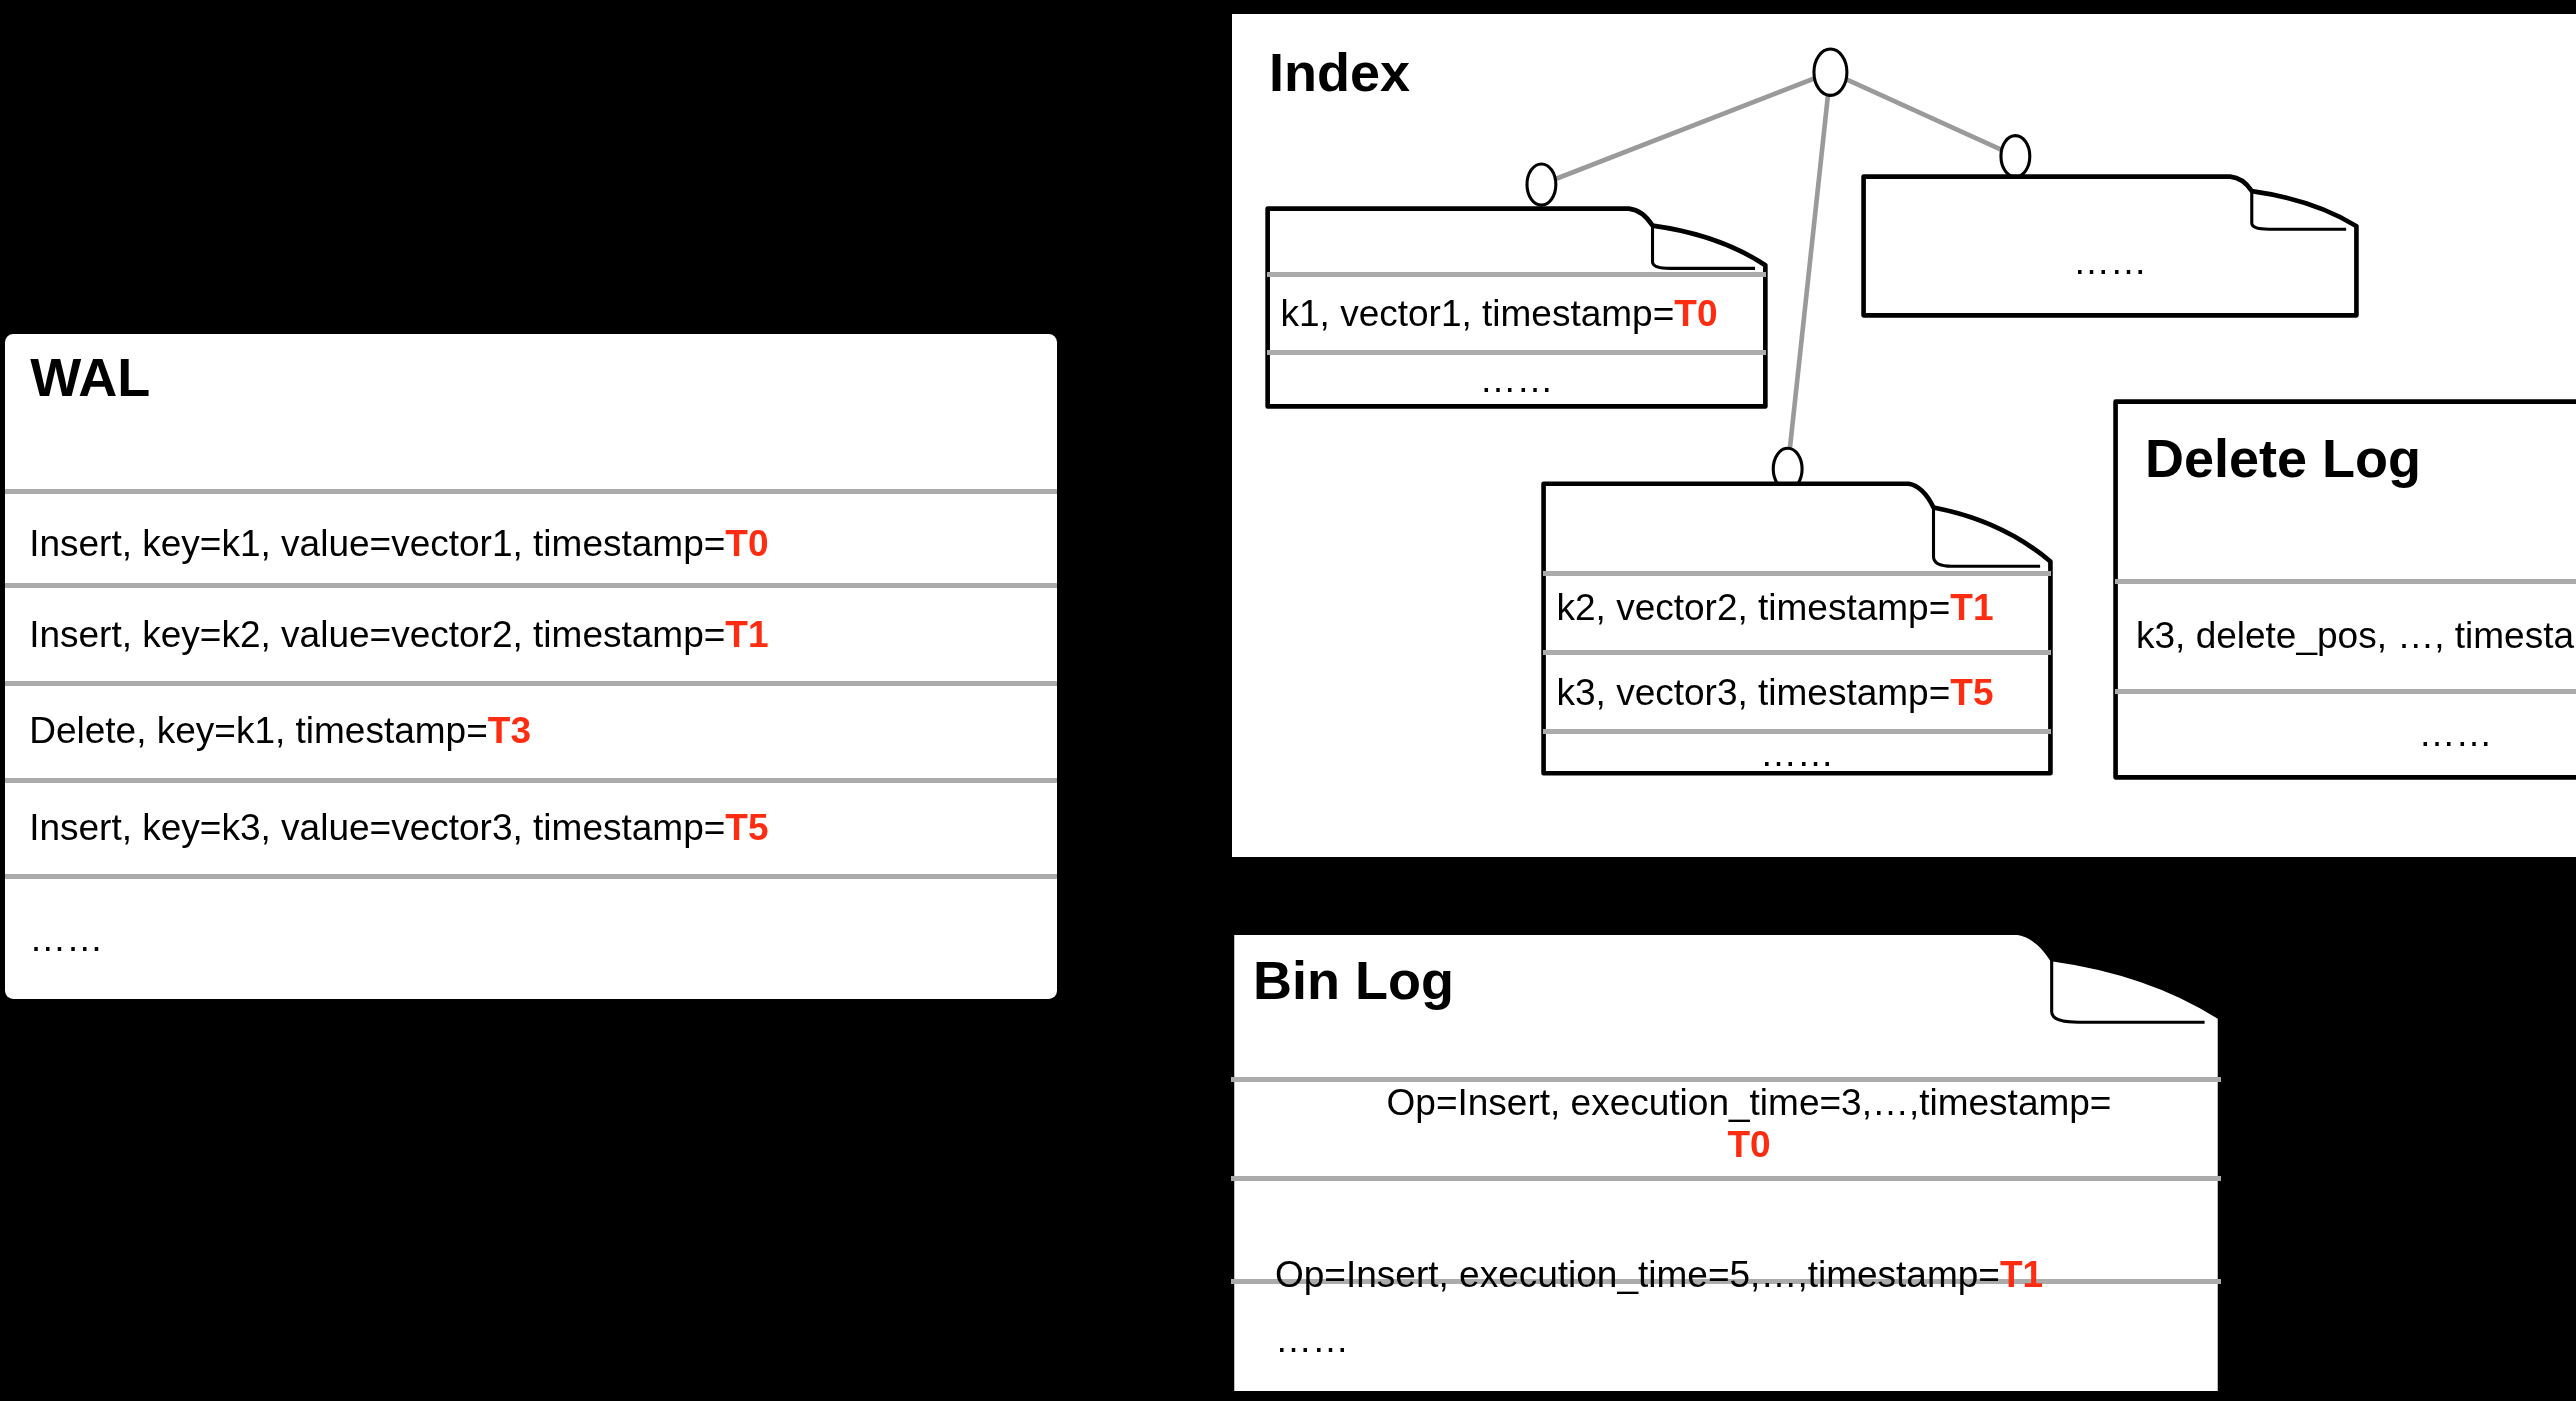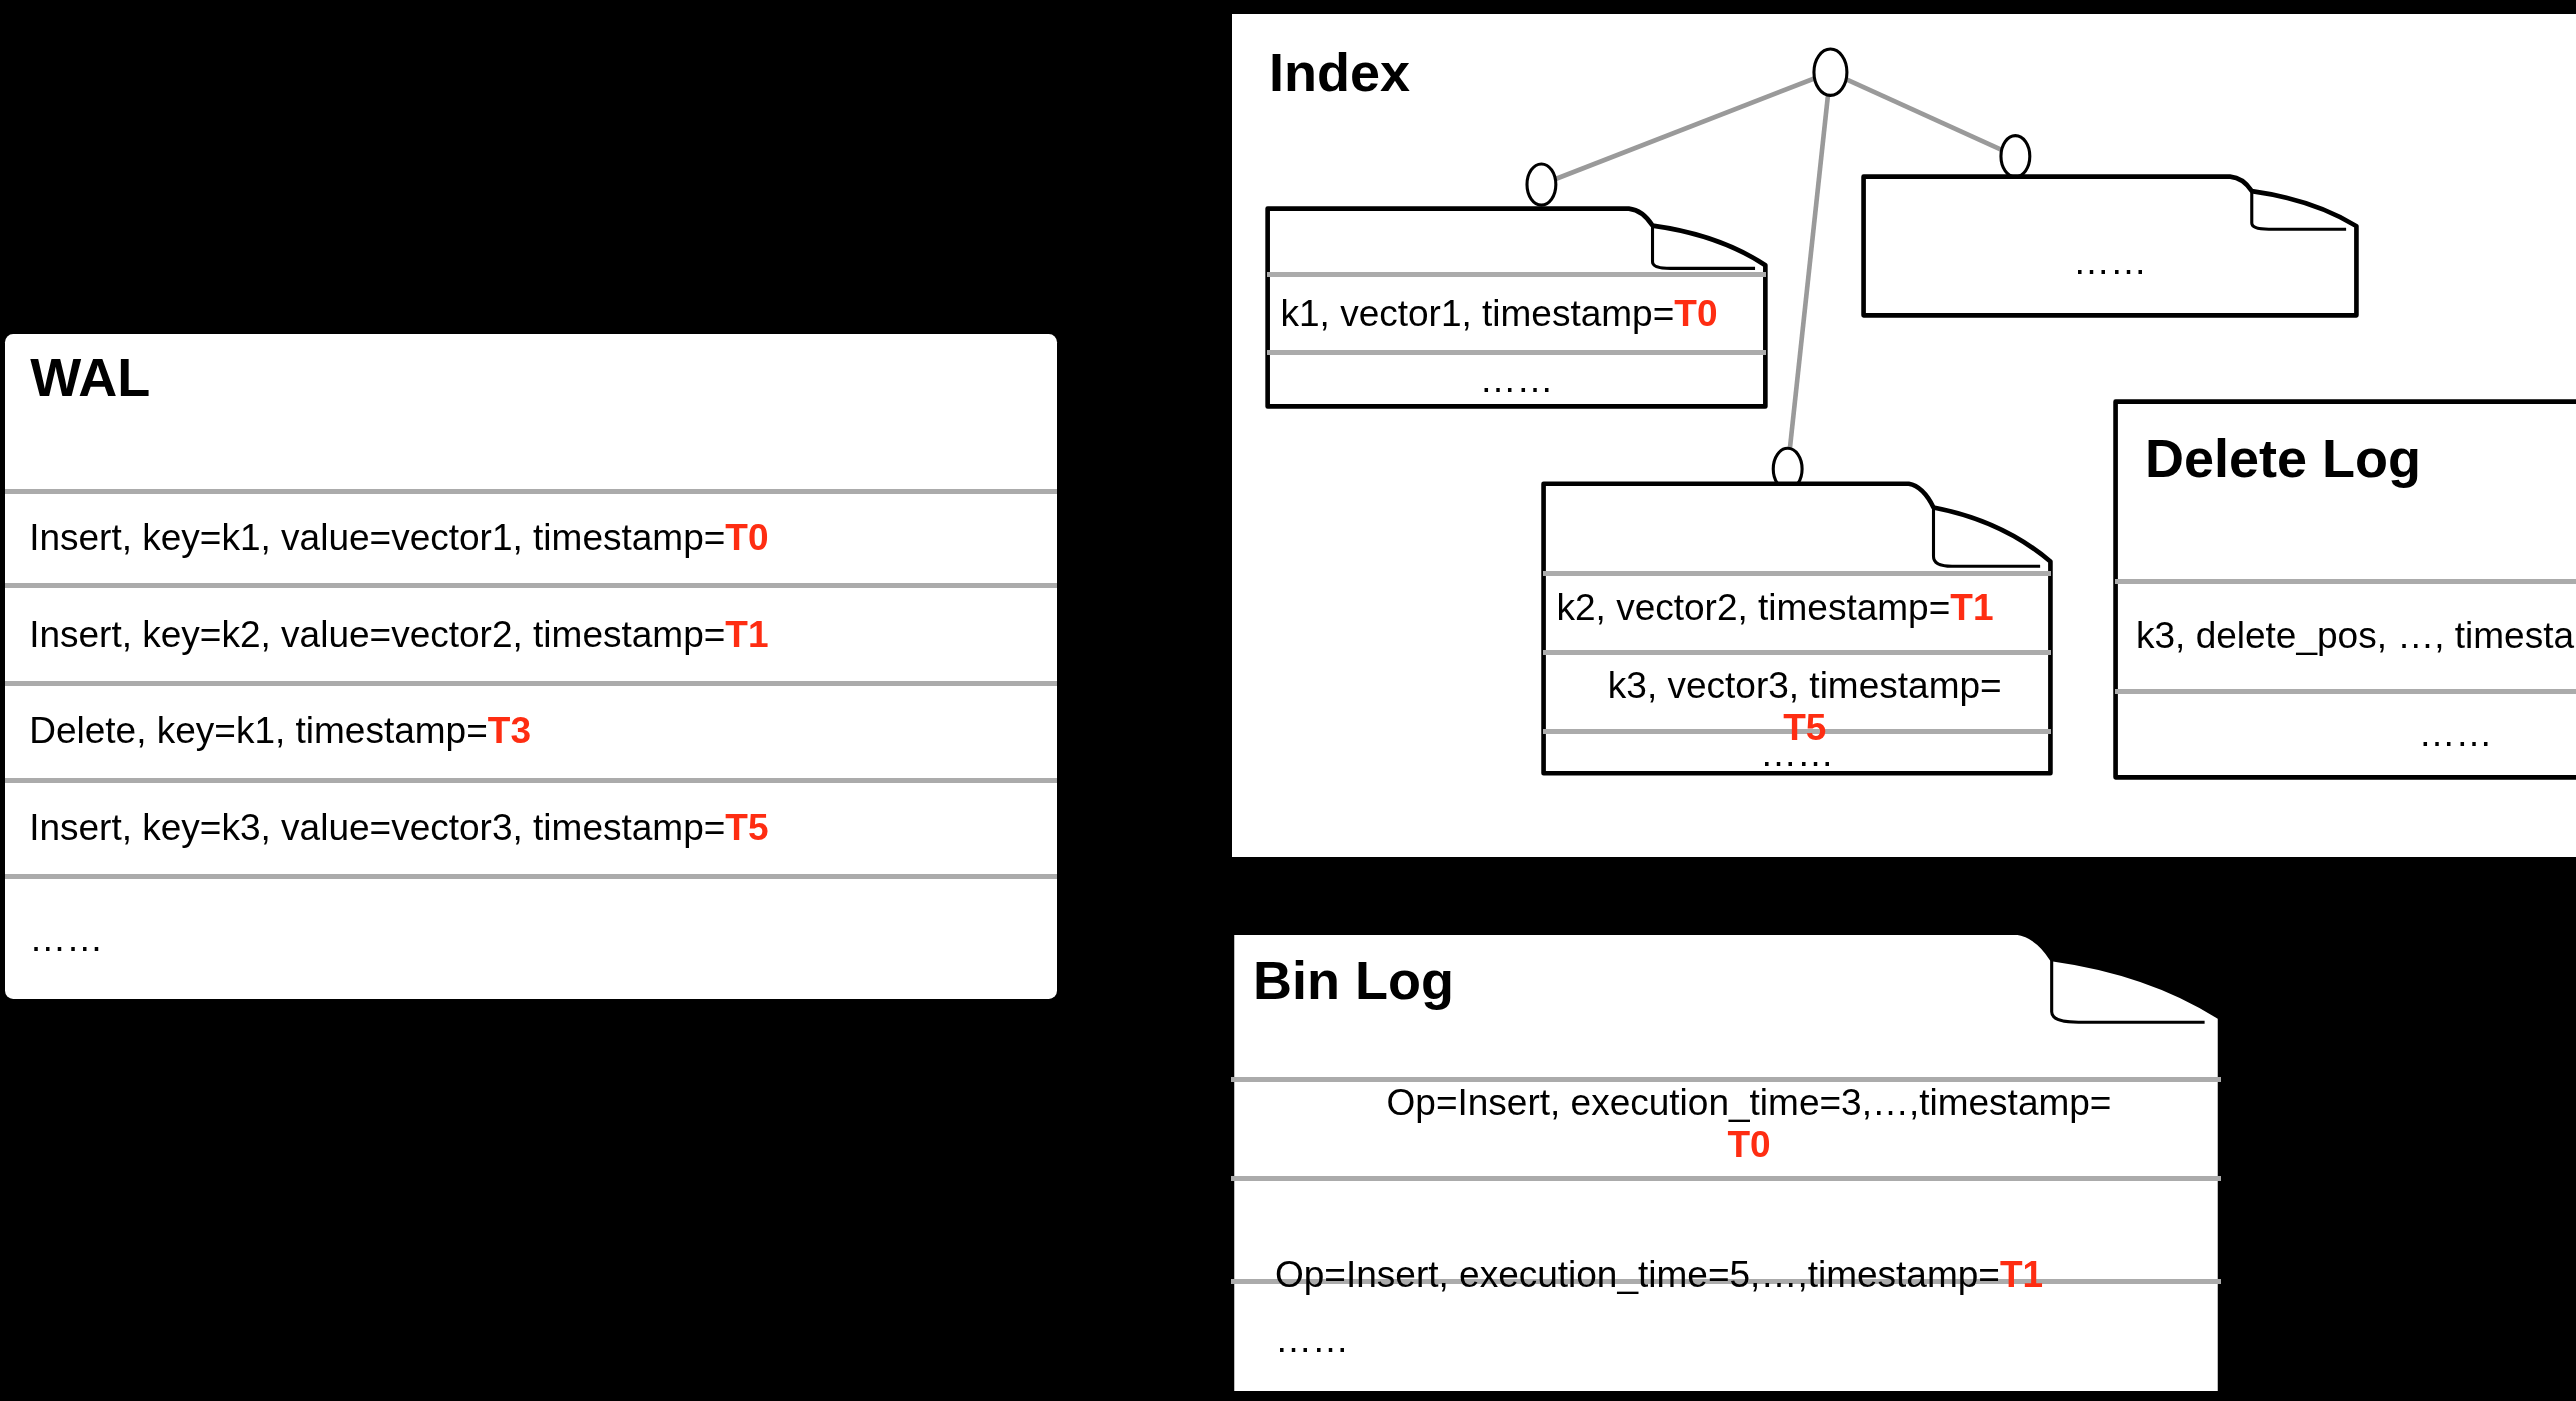--- a/index.html
+++ b/index.html
@@ -59,21 +59,21 @@
 
 <div class="canvas">
 
   <div class="panel wal">
     <div class="box-title" style="left:25px;top:14.4px;">WAL</div>
     <div class="sep" style="top:155px;left:0;right:0;"></div>
     <div class="sep" style="top:249px;left:0;right:0;"></div>
     <div class="sep" style="top:347px;left:0;right:0;"></div>
     <div class="sep" style="top:444px;left:0;right:0;"></div>
     <div class="sep" style="top:540px;left:0;right:0;"></div>
-    <div class="row" style="top:159px;height:90px;text-align:center;">
+    <div class="row" style="top:165px;height:90px;text-align:center;">
       <span>Insert, key=k1, value=vector1, timestamp=</span>
         <span class="ts">T0</span>
     </div>
     <div class="row" style="top:254px;height:93px;">
       <span>Insert, key=k2, value=vector2, timestamp=</span>
         <span class="ts">T1</span>
     </div>
     <div class="row" style="top:351px;height:92px;">
       <span>Delete, key=k1, timestamp=</span>
         <span class="ts">T3</span>
@@ -132,21 +132,21 @@
       <path class="body" d="M5 5 L714 5 Q742 10 762 51 Q896 77 989 156 L989 567 L5 567 Z"></path>
       <path class="crease" d="M762 53 L762 146 Q762 165 798 165 L969 165"></path>
     </svg>
     <div class="sep" style="top:90px;"></div>
     <div class="sep" style="top:169px;"></div>
     <div class="sep" style="top:248px;"></div>
     <div class="row" style="top:95px;height:64px;">
       <span>k2, vector2, timestamp=</span>
         <span class="ts">T1</span>
     </div>
-    <div class="row" style="top:184px;height:75px;flex-direction:column;">
+    <div class="row" style="top:174px;height:75px;">
       <span>k3, vector3, timestamp=</span>
         <span class="ts">T5</span>
     </div>
     <div class="row center" style="top:253px;height:39px;">
       <span>……</span>
     </div>
   </div>
 
   <div class="doc" style="left:2113px;top:399px;width:685px;height:381px;">
     <svg class="shape" viewBox="0 0 1329 739">

